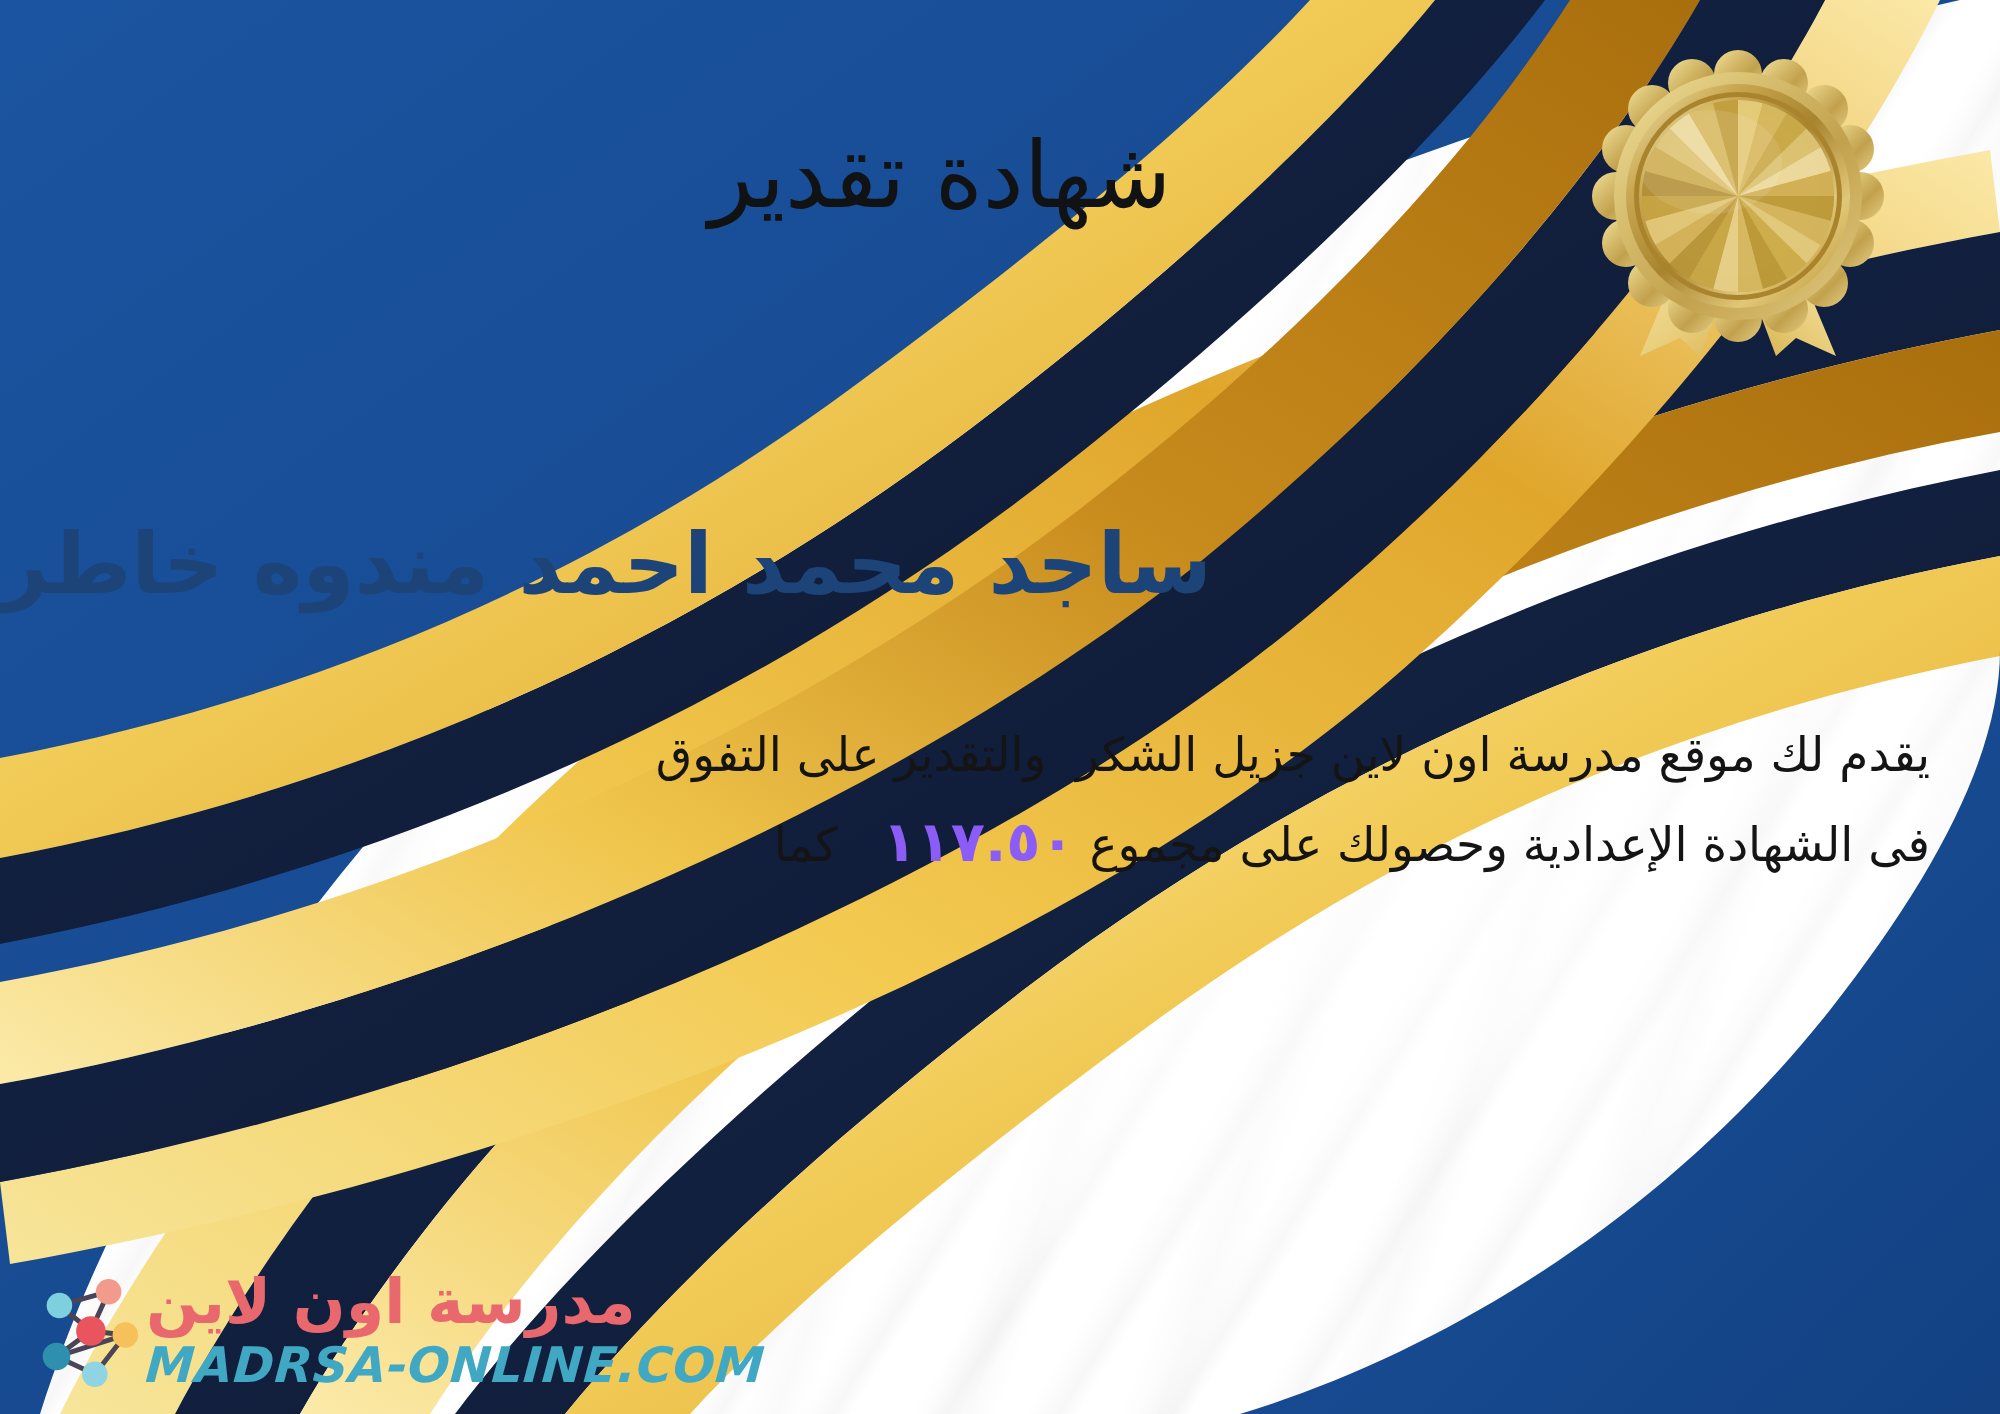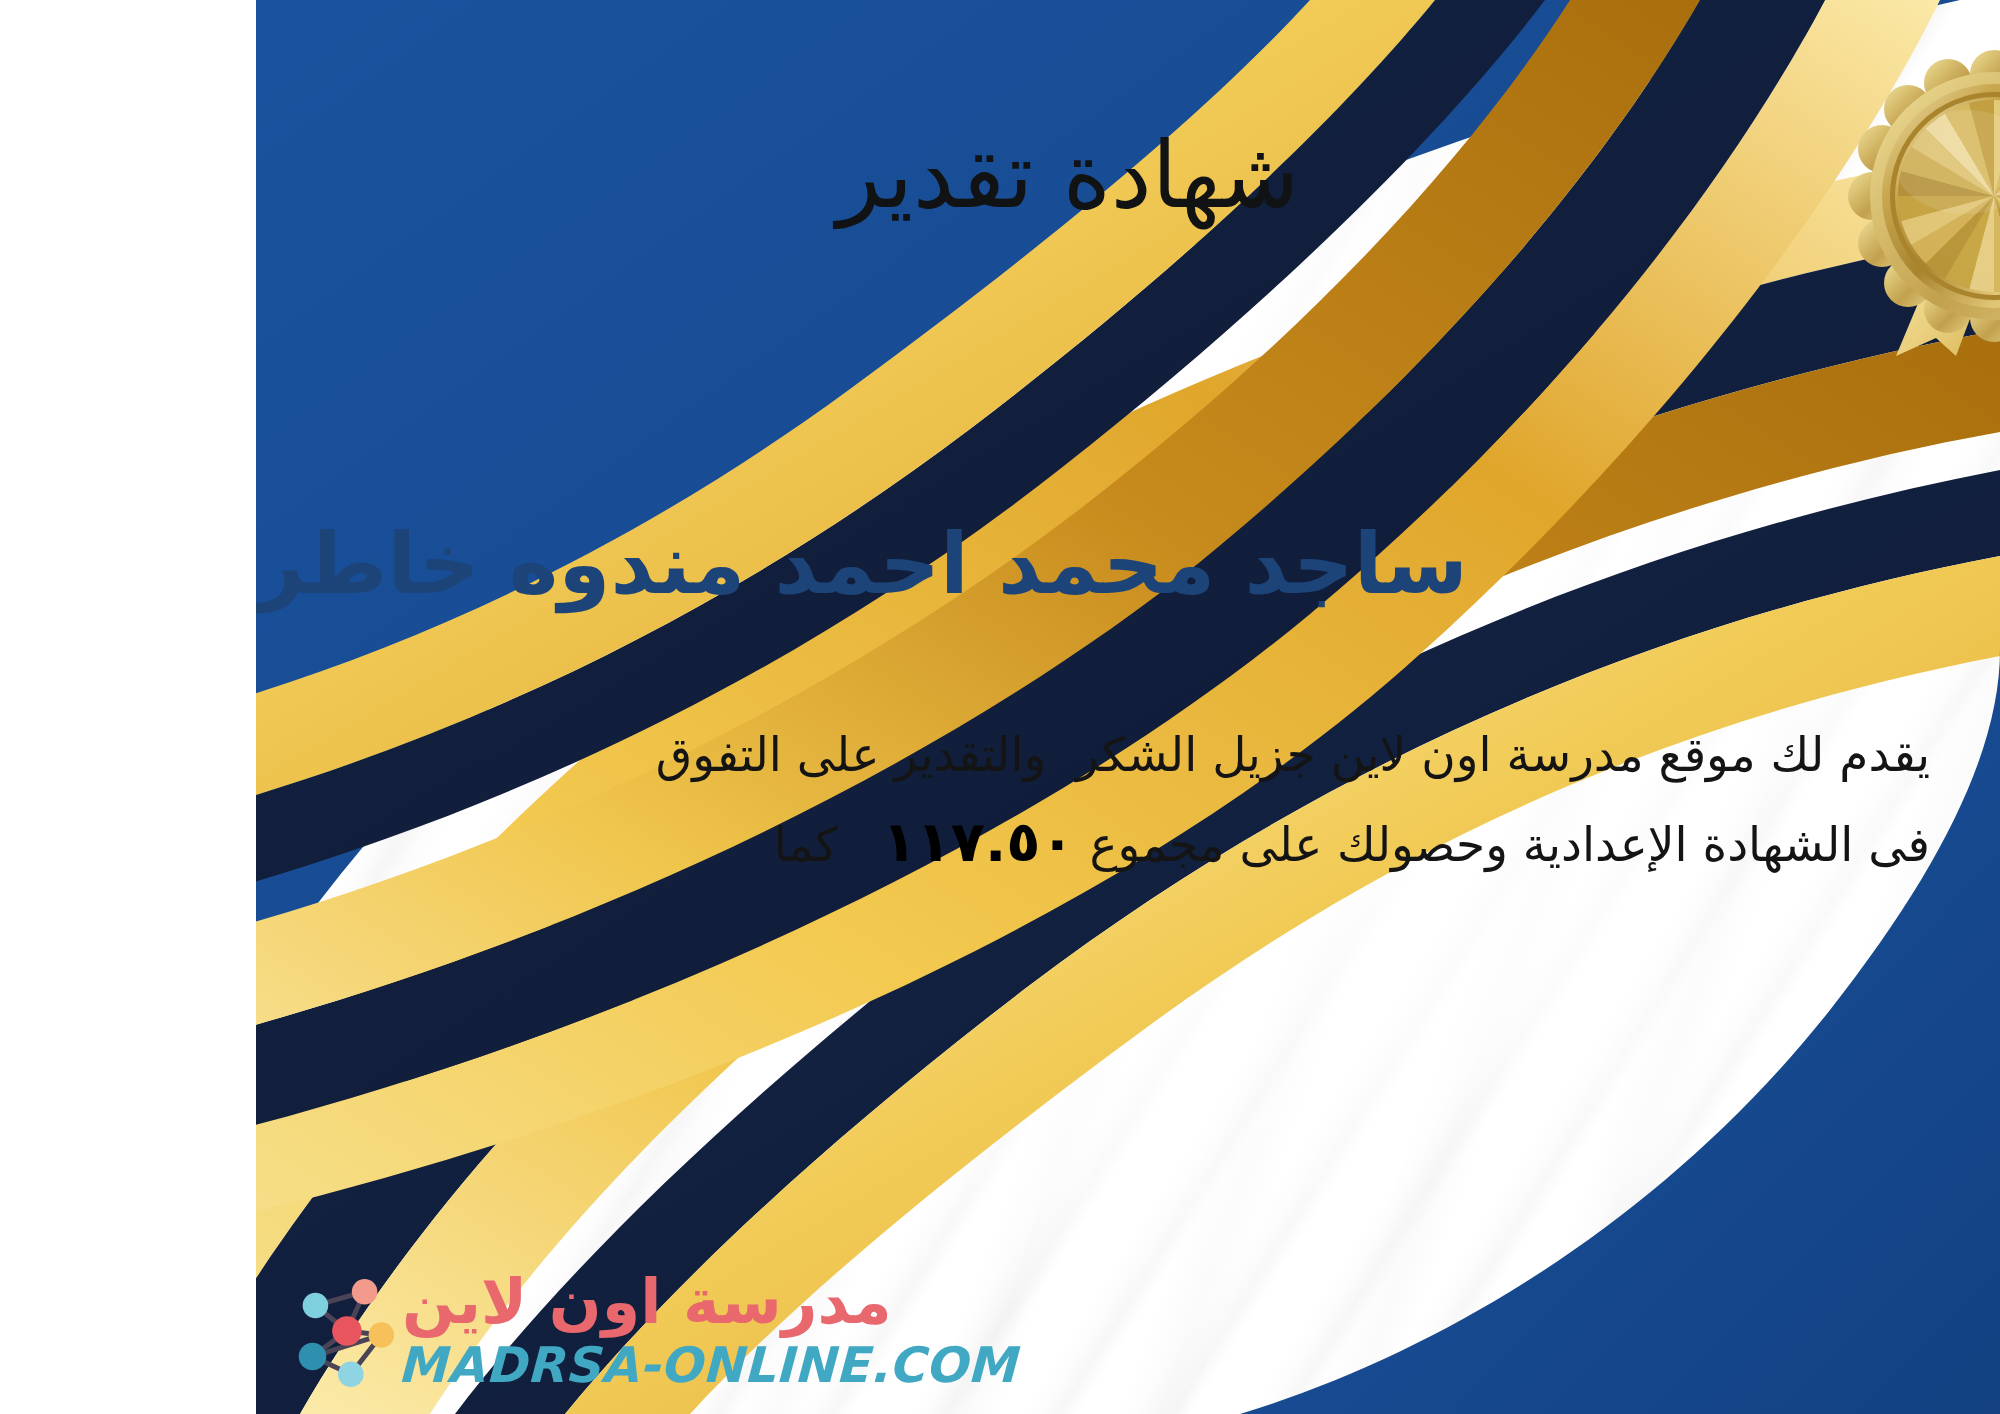--- a/index.html
+++ b/index.html
@@ -7,21 +7,21 @@
     margin: 0;
     padding: 0;
     background: #ffffff;
   }
   body {
     font-family: "DejaVu Sans", "Liberation Sans", sans-serif;
   }
 
   #certificate {
     position: relative;
-    width: 1744px;
+    width: 2000px;
     height: 1414px;
     overflow: hidden;
     background: #ffffff;
   }
 
   
   .bg-base {
     position: absolute;
     inset: 0;
     background: #ffffff;
@@ -110,21 +110,21 @@
     color: #141414;
     font-size: 47px;
     line-height: 1.68;
     font-weight: 400;
   }
   .body-line {
     display: block;
     white-space: pre-wrap;
   }
   .score {
-    color: #000000;
+    color: #8b5cf6;
     font-weight: 700;
     font-size: 56px;
     letter-spacing: 1px;
   }
 
   .closing-line {
     position: absolute;
     top: 1088px;
     left: 0;
     right: 0;

